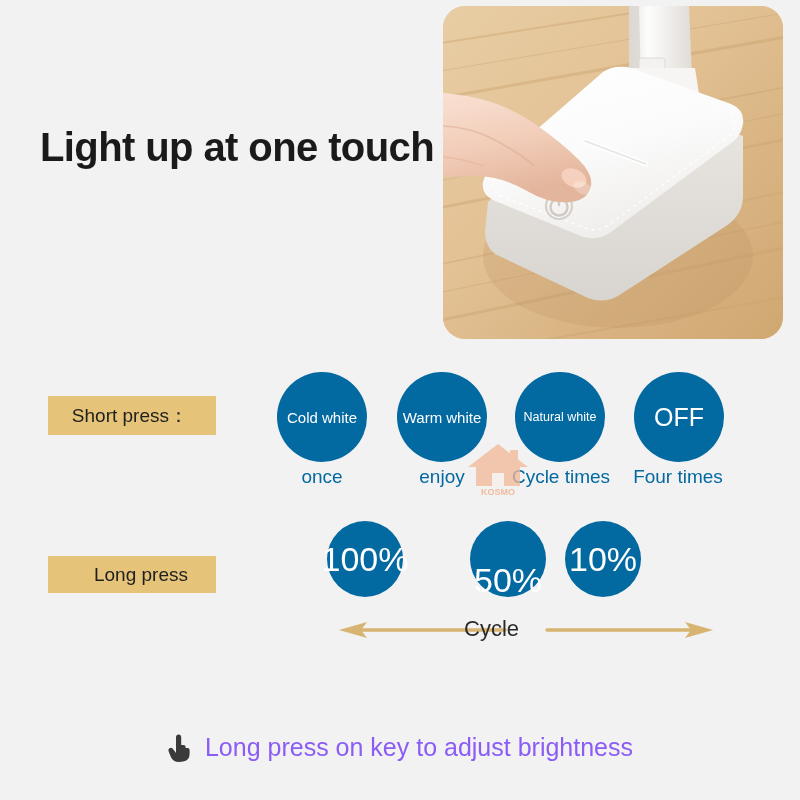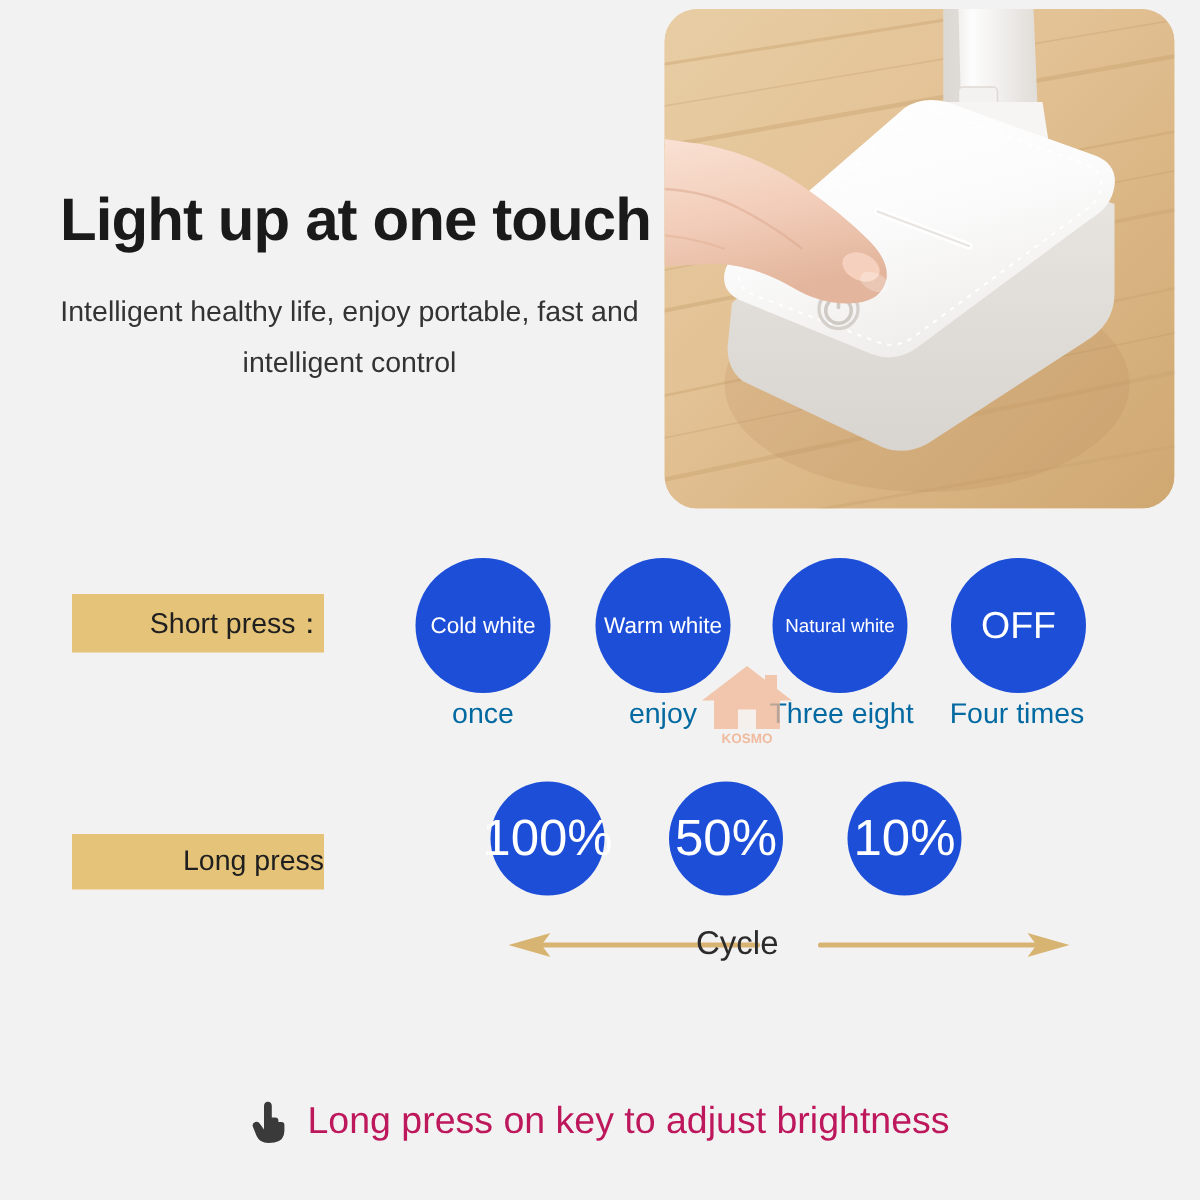--- a/index.html
+++ b/index.html
@@ -58,33 +58,33 @@
   }
   .photo-svg { display:block; width:100%; height:100%; }
 
   
   .chip {
     position: absolute;
     background: #e5c378;
     display: flex;
     align-items: center;
     justify-content: flex-end;
-    padding-right: 0;
+    padding-right: 28px;
     box-sizing: border-box;
     font-size: 19px;
     color: #1f1f1f;
   }
   .chip-short { left: 48px; top: 396px; width: 168px; height: 39px; }
   .chip-long  { left: 48px; top: 556px; width: 168px; height: 37px; }
 
   
   .circle {
     position: absolute;
     border-radius: 50%;
-    background: #1d4ed8;
+    background: #0369a1;
     display: flex;
     align-items: center;
     justify-content: center;
     color: #ffffff;
     text-align: center;
     line-height: 1;
     white-space: nowrap;
   }
   .mode-circle { width: 90px; height: 90px; top: 372px; }
   .m1 { left: 277px; font-size: 15px; }
@@ -100,21 +100,21 @@
     text-align: center;
     white-space: nowrap;
   }
   .c1 { left: 277px; width: 90px; }
   .c2 { left: 397px; width: 90px; }
   .c3 { left: 508px; width: 106px; }
   .c4 { left: 625px; width: 106px; }
 
   .pct-circle { width: 76px; height: 76px; top: 521px; font-size: 34px; }
   .p1 { left: 327px; }
-  .p2 { left: 446px; }
+  .p2 { left: 470px; align-items: flex-end; }
   .p3 { left: 565px; }
 
   
   .cycle-row {
     position: absolute;
     left: 0;
     top: 612px;
     width: 800px;
     height: 38px;
   }
@@ -147,42 +147,41 @@
     top: 725px;
     width: 800px;
     height: 45px;
     display: flex;
     align-items: center;
     justify-content: center;
   }
   .hand-icon { margin-right: 12px; display: block; }
   .bottom-text {
     font-size: 25px;
-    color: #be185d;
+    color: #8b5cf6;
     white-space: nowrap;
   }
 
   
   .watermark {
     position: absolute;
     left: 458px;
     top: 440px;
     width: 80px;
     height: 56px;
     pointer-events: none;
     opacity: 0.75;
   }
 </style>
 </head>
 <body>
 
 <div class="hero">
 
   <div class="headline">Light up at one touch</div>
-  <div class="subline">Intelligent healthy life, enjoy portable, fast and intelligent control</div>
 
   <div class="photo">
     <svg class="photo-svg" viewBox="0 0 340 333" preserveAspectRatio="xMidYMid slice">
       <defs>
         <linearGradient id="wood" x1="0" y1="0" x2="1" y2="1">
           <stop offset="0%" stop-color="#e8cda4"></stop>
           <stop offset="40%" stop-color="#e3c295"></stop>
           <stop offset="70%" stop-color="#d9b482"></stop>
           <stop offset="100%" stop-color="#cfa771"></stop>
         </linearGradient>
@@ -271,21 +270,21 @@
 </div>
 <div class="circle mode-circle m3">
   <span>Natural white</span>
 </div>
 <div class="circle mode-circle m4">
   <span>OFF</span>
 </div>
 
 <div class="caption c1">once</div>
 <div class="caption c2">enjoy</div>
-<div class="caption c3">Three eight</div>
+<div class="caption c3">Cycle times</div>
 <div class="caption c4">Four times</div>
 
 <div class="watermark">
   <svg viewBox="0 0 80 56" width="80" height="56">
     <path d="M40 4 L70 27 L62 27 L62 46 L18 46 L18 27 L10 27 Z" fill="#f2b896"></path>
     <rect x="52" y="10" width="8" height="11" fill="#f2b896"></rect>
     <rect x="34" y="33" width="12" height="13" fill="#f7f0ea"></rect>
     <text x="40" y="55" text-anchor="middle" font-family="Liberation Sans, sans-serif" font-size="9" font-weight="bold" fill="#f0a882">KOSMO</text>
   </svg>
 </div>

